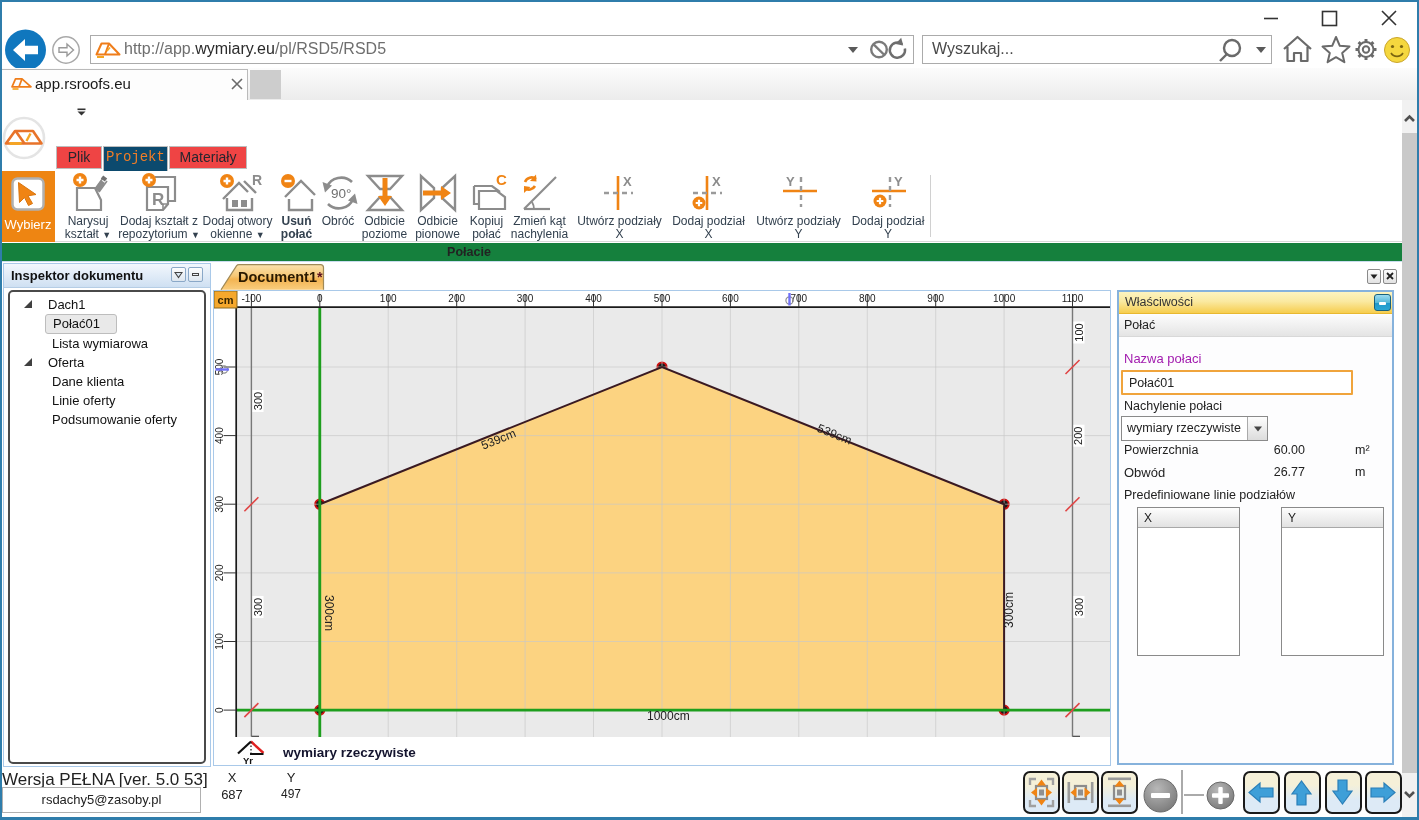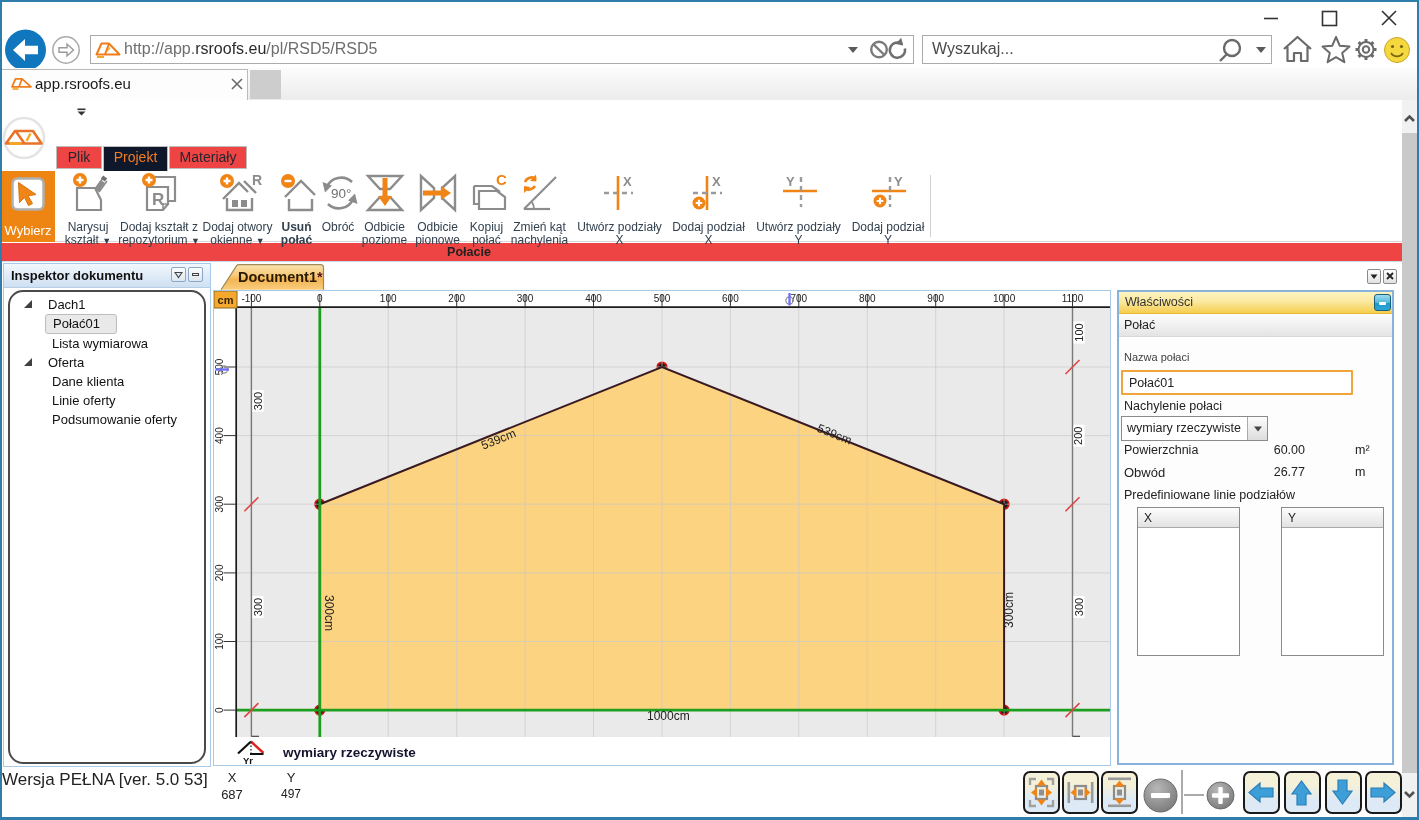--- a/index.html
+++ b/index.html
@@ -16,31 +16,31 @@
 #urlbox { left:90px; top:35px; width:824px; height:29px; border:1px solid #ababab; background:#fff; }
 #searchbox { left:922px; top:35px; width:350px; height:29px; border:1px solid #ababab; background:#fff; }
 .urltext { font-size:16px; color:#6e6e6e; }
 .urldark { color:#2b2b2b; }
 #tabrow { left:2px; top:68px; width:1415px; height:32px; background:linear-gradient(#fcfcfc,#ececec); }
 #tab1 { left:0px; top:69px; width:248px; height:31px; background:#fdfdfd; border:1px solid #bababa; border-bottom:none; }
 #newtab { left:250px; top:70px; width:31px; height:29px; background:#cdcdcd; }
 
 #page { left:2px; top:100px; width:1400px; height:717px; background:#fff; }
 .mtab { position:absolute; top:146px; height:23px; border:1px solid #bdbdbd; background:#ef4444; color:#26262e; font-size:14px; text-align:center; line-height:21px; }
-.mtab.active { background:#0f172a; border-bottom:none; color:#f07d26; height:25px; }
+.mtab.active { background:#0c4a6e; border-bottom:none; color:#f07d26; height:25px;font-family:Liberation Mono, monospace; }
 #toolbar { left:2px; top:171px; width:1400px; height:71px; background:#fff; border-bottom:1px solid #d9d9d9; }
 .tbtn { position:absolute; top:0; height:71px; text-align:center; color:#33414f; font-size:12px; line-height:13px; }
-.tbtn .lbl { position:absolute; left:0; right:0; top:44px;margin-top:6px; }
+.tbtn .lbl { position:absolute; left:0; right:0; top:44px; }
 .ticon { position:absolute; top:4px; }
 #wybierz { left:1px; width:54px; height:71px; background:#ee8512; color:#fff; }
-#polacie-bar { left:2px; top:243px; width:1400px; height:19px; background:#ef4444; }
+#polacie-bar { left:2px; top:243px; width:1400px; height:19px; background:#15803d; }
 
 #leftpanel { left:3px; top:263px; width:208px; height:504px; border:1px solid #a9c9e9; background:#fff; }
 #lp-head { left:0px; top:0px; width:206px; height:24px; background:linear-gradient(#f2f7fd,#cfe0f2); border-bottom:1px solid #b5cde5; color:#111; font-weight:bold; font-size:13px; line-height:24px; padding-left:7px; }
-#lp-body { left:4px; top:26px; width:198px; height:474px; background:#fff; border:2px solid #4a4a4a; border-radius:15px; }
+#lp-body { left:4px; top:26px; width:198px; height:474px; background:#fff; border:2px solid #4a4a4a; border-radius:5px; }
 .treerow { position:absolute; left:0; font-size:13px; color:#111; }
 .tri { position:absolute; width:0; height:0; border-left:8px solid transparent; border-bottom:8px solid #404040; }
 #canvaspanel { left:213px; top:290px; width:898px; height:476px; border:1px solid #a9c9e9; background:#fff; }
 #rightpanel { left:1117px; top:290px; width:277px; height:475px; border:2px solid #86b2dc; background:#fdfdfe; }
 
 #statusrow { left:2px; top:767px; width:1400px; height:50px; background:#fff; }
 #emailbox { left:2px; top:787px; width:199px; height:26px; border:1px solid #b0b0b0; text-align:center; font-size:13px; color:#222; line-height:24px; }
 
 #sb { left:1402px; top:100px; width:15px; height:717px; background:#f1f1f1; }
 #sb-thumb { left:1402px; top:133px; width:15px; height:640px; background:#c9c9c9; }
@@ -63,21 +63,21 @@
     <circle cx="64" cy="22" r="13.2" fill="#fff" stroke="#a9a9a9" stroke-width="1.5"></circle>
     <path d="M57 19.8 L65 19.8 L65 16 L71.5 22 L65 28 L65 24.2 L57 24.2 Z" fill="none" stroke="#9a9a9a" stroke-width="1.4"></path>
   </svg>
   <div class="abs" id="urlbox"></div>
   <svg class="abs" style="left:95px;top:41px" width="26" height="17" viewBox="0 0 26 17">
     <path d="M1.5 13.5 L6.5 2.5 L14 2.5 L24.5 13.5 Z" fill="none" stroke="#ef7d1a" stroke-width="2" stroke-linejoin="round"></path>
     <path d="M14 2.5 L10 13.5" stroke="#ef7d1a" stroke-width="2"></path>
     <path d="M2 16 L9 16" stroke="#f5a623" stroke-width="2"></path>
     <path d="M12 10 L15 6.5" stroke="#f5a623" stroke-width="1.6"></path>
   </svg>
-  <div class="abs urltext" style="left:124px;top:40px;">http://app.<span class="urldark">rsroofs.eu</span>/pl/RSD5/RSD5</div>
+  <div class="abs urltext" style="left:124px;top:40px;">http://app.<span class="urldark">wymiary.eu</span>/pl/RSD5/RSD5</div>
   <svg class="abs" style="left:840px;top:35px" width="70" height="29" viewBox="0 0 70 29">
     <path d="M8 12 L18 12 L13 18 Z" fill="#5a5a5a"></path>
     <circle cx="39" cy="14.5" r="7.8" fill="none" stroke="#7a7a7a" stroke-width="2.4"></circle>
     <line x1="33.6" y1="9.4" x2="44.4" y2="20" stroke="#7a7a7a" stroke-width="2.4"></line>
     <path d="M62.2 9.2 A 7.6 7.6 0 1 0 64.9 13.6" fill="none" stroke="#6e6e6e" stroke-width="2.5"></path>
     <path d="M61.2 2.8 L63.2 10.6 L55.4 9.0 Z" fill="#6e6e6e"></path>
   </svg>
   <div class="abs" id="searchbox"></div>
   <div class="abs urltext" style="left:932px;top:40px;color:#4a4a4a">Wyszukaj...</div>
   <svg class="abs" style="left:1212px;top:36px" width="60" height="28" viewBox="0 0 60 28">
@@ -485,21 +485,21 @@
   <div class="abs" id="rightpanel">
     <div class="abs" style="left:0;top:0;width:273px;height:22px;background:linear-gradient(#fdf4c0,#fae9a0 45%,#f6cd4e);border-bottom:1px solid #e8b830;padding-left:40px;">
       <div class="abs" style="left:6px;top:3px;font-size:12.5px;color:#333;">Właściwości</div>
       <div class="abs" style="left:255px;top:2px;width:17px;height:17px;background:linear-gradient(#9ddcf0,#56b8d8 50%,#1f96c8 50%,#2aa6d4);border:1.5px solid #17617e;border-radius:3px;">
         <div class="abs" style="left:4px;top:7px;width:7px;height:2.5px;background:#fff;border-radius:1px;"></div>
       </div>
     </div>
     <div class="abs" style="left:0;top:23px;width:273px;height:22px;background:linear-gradient(#fcfcfc,#e4e4e4);border-bottom:1px solid #d8d8d8;">
       <div class="abs" style="left:5px;top:3px;font-size:12.5px;color:#222;">Połać</div>
     </div>
-    <div class="abs" style="left:5px;top:59px;font-size:11px;color:#404040;">Nazwa połaci</div>
+    <div class="abs" style="left:5px;top:59px;font-size:13px;color:#a21caf;">Nazwa połaci</div>
     <div class="abs" style="left:2px;top:78px;width:232px;height:25px;background:#fff;border:2px solid #f0a43c;border-radius:1px;">
       <div class="abs" style="left:6px;top:4px;font-size:12.5px;color:#222;">Połać01</div>
     </div>
     <div class="abs" style="left:5px;top:107px;font-size:12.5px;color:#222;">Nachylenie połaci</div>
     <div class="abs" style="left:2px;top:124px;width:147px;height:25px;background:#fff;border:1px solid #8a8a8a;">
       <div class="abs" style="left:5px;top:4px;font-size:12.5px;color:#222;">wymiary rzeczywiste</div>
       <div class="abs" style="left:125px;top:0px;width:20px;height:23px;background:linear-gradient(#fdfdfd,#dcdcdc);border-left:1px solid #aaa;">
         <svg width="10" height="8" viewBox="0 0 10 8" style="position:absolute;left:5px;top:8px;">
             <path d="M1 1.5 L9 1.5 L5 6.5 Z" fill="#444"></path>
           </svg>
@@ -519,20 +519,21 @@
     </div>
     <div class="abs" style="left:162px;top:215px;width:103px;height:149px;background:#fff;border:1px solid #8a8a8a;">
       <div class="abs" style="left:0;top:0;width:101px;height:20px;background:linear-gradient(#fdfdfd,#e2e2e2);border-bottom:1px solid #a8a8a8;">
         <div class="abs" style="left:6px;top:3px;font-size:12px;color:#222;">Y</div>
       </div>
     </div>
   </div>
 
   <div class="abs" id="statusrow"></div>
   <div class="abs" style="left:2px;top:770px;font-size:17px;color:#222;">Wersja PEŁNA [ver. 5.0 53]</div>
+  <div class="abs" id="emailbox">rsdachy5@zasoby.pl</div>
   <div class="abs" style="left:222px;top:770px;width:20px;text-align:center;font-size:13px;color:#222;">X</div>
   <div class="abs" style="left:281px;top:770px;width:20px;text-align:center;font-size:13px;color:#222;">Y</div>
   <div class="abs" style="left:219px;top:787px;width:26px;text-align:center;font-size:13px;color:#222;">687</div>
   <div class="abs" style="left:278px;top:787px;width:26px;text-align:center;font-size:12px;color:#222;">497</div>
   <div id="navbtns">
     <div class="navsq" style="left:1023px;"></div>
     <svg class="abs" style="left:1027px;top:775px" width="29" height="35" viewBox="0 0 29 35">
       <path d="M3 10 L3 4 L9 4 M20 4 L26 4 L26 10 M26 25 L26 31 L20 31 M9 31 L3 31 L3 25" fill="none" stroke="#a0a0a0" stroke-width="2.4"></path>
       <rect x="9" y="11" width="11" height="13" fill="none" stroke="#8c8c8c" stroke-width="2.2"></rect>
       <rect x="12" y="14.5" width="5" height="6" fill="#909090"></rect>

